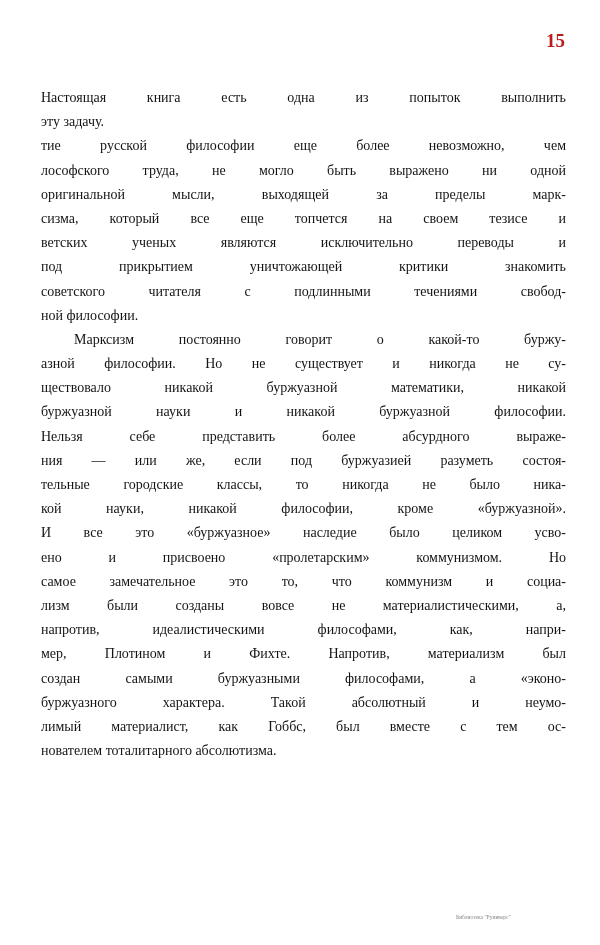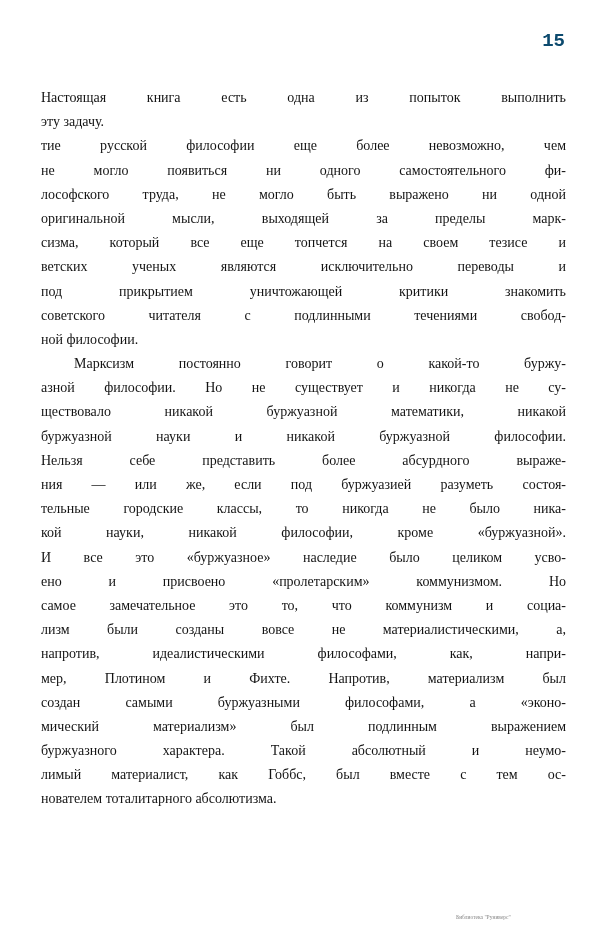--- a/index.html
+++ b/index.html
@@ -1,19 +1,19 @@
 <!DOCTYPE html>
 <html><head>
 <meta charset="utf-8">
 <style>
   html, body { margin: 0; padding: 0; background: #ffffff; }
   body { width: 600px; height: 945px; position: relative; overflow: hidden; }
   .page-number {
     position: absolute; top: 30px; right: 35px;
-    font-family: Liberation Mono, monospace; font-weight: bold; font-size: 19px; color: #0c4a6e;
+    font-family: Liberation Serif, serif; font-weight: bold; font-size: 19px; color: #b91c1c;
   }
   .text-block {
     position: absolute; left: 41px; top: 86px; width: 525px;
     font-family: "Liberation Serif", serif; font-size: 14px; line-height: 24.2px; color: #141414;
   }
   .line { display: block; white-space: nowrap; text-align: justify; text-align-last: justify; height: 24.2px; }
   .line.last { text-align-last: left; }
   .line.indent { padding-left: 33px; }
   .footer-credit {
     position: absolute; top: 914px; left: 456px;
@@ -27,21 +27,20 @@
 
 <div class="text-block">
 
   <div>
     <span class="line">Настоящая книга есть одна из попыток выполнить</span>
     <span class="line last">эту задачу.</span>
   </div>
 
   <div>
     <span class="line">тие русской философии еще более невозможно, чем</span>
-    <span class="line">не могло появиться ни одного самостоятельного фи-</span>
     <span class="line">лософского труда, не могло быть выражено ни одной</span>
     <span class="line">оригинальной мысли, выходящей за пределы марк-</span>
     <span class="line">сизма, который все еще топчется на своем тезисе и</span>
     <span class="line">ветских ученых являются исключительно переводы и</span>
     <span class="line">под прикрытием уничтожающей критики знакомить</span>
     <span class="line">советского читателя с подлинными течениями свобод-</span>
     <span class="line last">ной философии.</span>
   </div>
 
   <div>
@@ -53,20 +52,19 @@
     <span class="line">ния — или же, если под буржуазией разуметь состоя-</span>
     <span class="line">тельные городские классы, то никогда не было ника-</span>
     <span class="line">кой науки, никакой философии, кроме «буржуазной».</span>
     <span class="line">И все это «буржуазное» наследие было целиком усво-</span>
     <span class="line">ено и присвоено «пролетарским» коммунизмом. Но</span>
     <span class="line">самое замечательное это то, что коммунизм и социа-</span>
     <span class="line">лизм были созданы вовсе не материалистическими, а,</span>
     <span class="line">напротив, идеалистическими философами, как, напри-</span>
     <span class="line">мер, Плотином и Фихте. Напротив, материализм был</span>
     <span class="line">создан самыми буржуазными философами, а «эконо-</span>
-    <span class="line">мический материализм» был подлинным выражением</span>
     <span class="line">буржуазного характера. Такой абсолютный и неумо-</span>
     <span class="line">лимый материалист, как Гоббс, был вместе с тем ос-</span>
     <span class="line last">нователем тоталитарного абсолютизма.</span>
   </div>
 </div>
 
 <div class="footer-credit">Библиотека "Руниверс"</div>
 
 </body></html>

